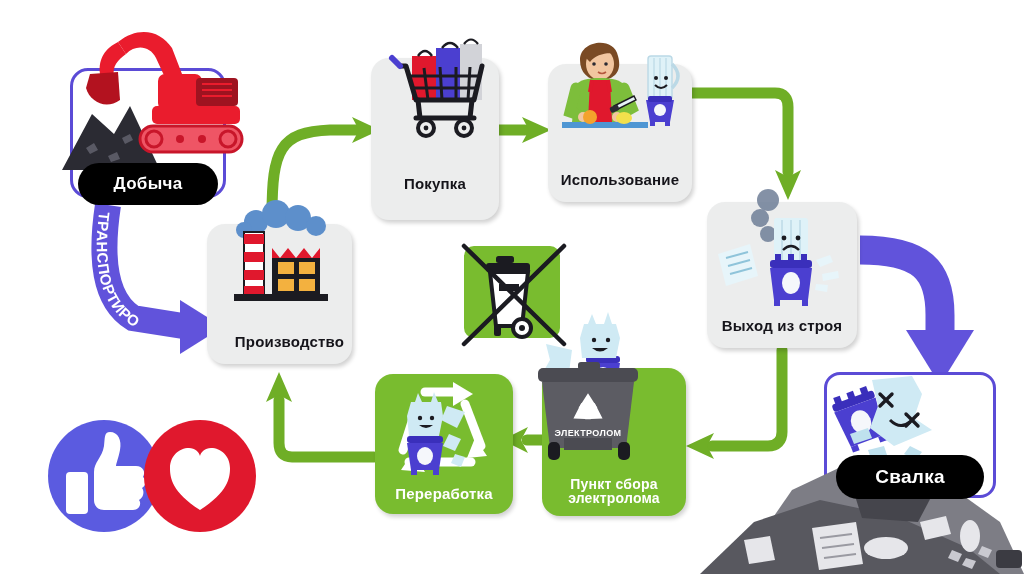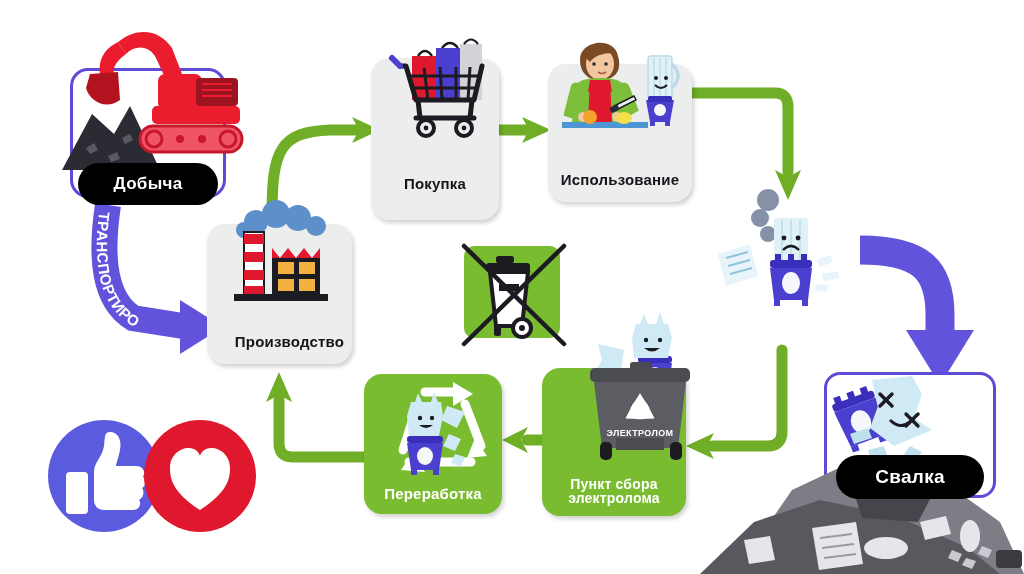--- a/index.html
+++ b/index.html
@@ -264,20 +264,23 @@
       <path d="M99,55 q6,6 12,0" stroke="#1b1b21" stroke-width="2" fill="none"></path>
 
       <path d="M90,70 L118,70 L114,92 L94,92 Z" fill="#4B3FD0"></path>
       <rect x="92" y="66" width="24" height="6" rx="2" fill="#3A2FBB"></rect>
       <circle cx="104" cy="80" r="6" fill="#F5F7FB"></circle>
       <rect x="94" y="92" width="5" height="4" fill="#4B3FD0"></rect>
       <rect x="109" y="92" width="5" height="4" fill="#4B3FD0"></rect>
     </svg>
   </div>
 
+  <div class="card grey" style="left:707px;top:202px;width:150px;height:146px;">
+    <div class="card-label" style="bottom:14px;font-size:15px;">Выход из строя</div>
+  </div>
   <div class="art" style="left:712px;top:188px;width:142px;height:128px;">
     <svg width="142" height="128" viewBox="0 0 142 128">
 
       <circle cx="56" cy="12" r="11" fill="#6E7E96" opacity=".85"></circle>
       <circle cx="48" cy="30" r="9" fill="#6E7E96" opacity=".85"></circle>
       <circle cx="56" cy="46" r="8" fill="#6E7E96" opacity=".85"></circle>
 
       <rect x="62" y="30" width="34" height="44" rx="3" fill="#DFF2F8"></rect>
       <g stroke="#BBD9E6" stroke-width="1.4">
         <line x1="70" y1="32" x2="70" y2="72"></line>
@@ -372,21 +375,21 @@
   <div class="pill" style="left:836px;top:455px;width:148px;height:44px;font-size:19px;">
     <span>Свалка</span>
   </div>
 
   <div class="card green" style="left:542px;top:368px;width:144px;height:148px;">
     <div class="card-label white" style="bottom:10px;font-size:14px;">
       <span>Пункт сбора</span><br>
       <span>электролома</span>
     </div>
   </div>
-  <div class="art" style="left:576px;top:324px;width:134px;height:136px;">
+  <div class="art" style="left:524px;top:324px;width:134px;height:136px;">
     <svg width="134" height="136" viewBox="0 0 134 136">
 
       <g transform="translate(62,2)">
         <rect x="0" y="30" width="34" height="7" rx="3" fill="#3A2FBB"></rect>
         <path d="M0,37 L34,37 L30,64 L4,64 Z" fill="#4B3FD0"></path>
         <ellipse cx="17" cy="50" rx="8" ry="9" fill="#F5F7FB"></ellipse>
       </g>
 
       <path d="M60,0 L92,0 L96,14 L92,34 L58,34 L56,14 Z" fill="#CFEAF4"></path>
       <path d="M64,0 l4,-10 4,10 z M80,0 l4,-12 4,12 z" fill="#CFEAF4"></path>
@@ -407,21 +410,21 @@
         <path d="M0,-16 L9,-2 L3,-2 L3,6 L-3,6 L-3,-2 L-9,-2 Z" transform="rotate(240)"></path>
       </g>
       <text x="64" y="112" text-anchor="middle" font-family="Liberation Sans, sans-serif" font-size="9" font-weight="bold" fill="#ffffff" letter-spacing=".4">ЭЛЕКТРОЛОМ</text>
       <rect x="40" y="114" width="48" height="12" fill="#4B4B52"></rect>
 
       <rect x="24" y="118" width="12" height="18" rx="5" fill="#1b1b21"></rect>
       <rect x="94" y="118" width="12" height="18" rx="5" fill="#1b1b21"></rect>
     </svg>
   </div>
 
-  <div class="card green" style="left:364px;top:374px;width:138px;height:140px;">
+  <div class="card green" style="left:375px;top:374px;width:138px;height:140px;">
     <div class="card-label white" style="bottom:12px;font-size:15px;">Переработка</div>
   </div>
   <div class="art" style="left:383px;top:378px;width:122px;height:108px;">
     <svg width="122" height="108" viewBox="0 0 122 108">
 
       <g fill="none" stroke="#ffffff" stroke-width="9" stroke-linecap="round" stroke-linejoin="round">
         <path d="M42,14 L74,14"></path>
         <path d="M82,26 L98,68"></path>
         <path d="M88,84 L26,84"></path>
         <path d="M20,72 L34,28"></path>

